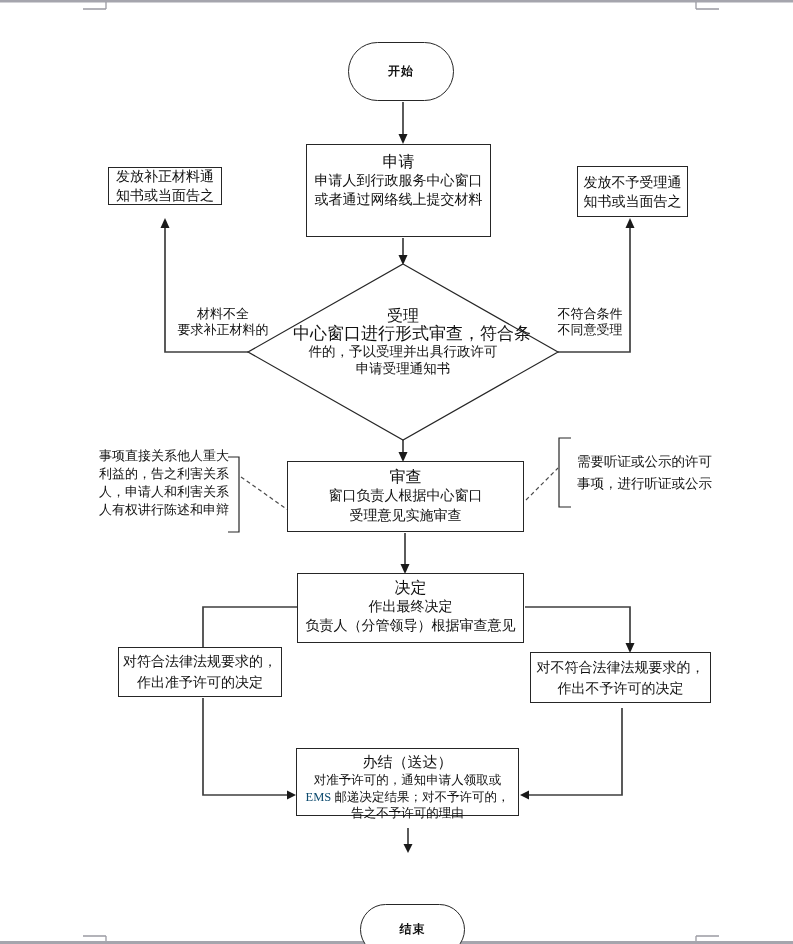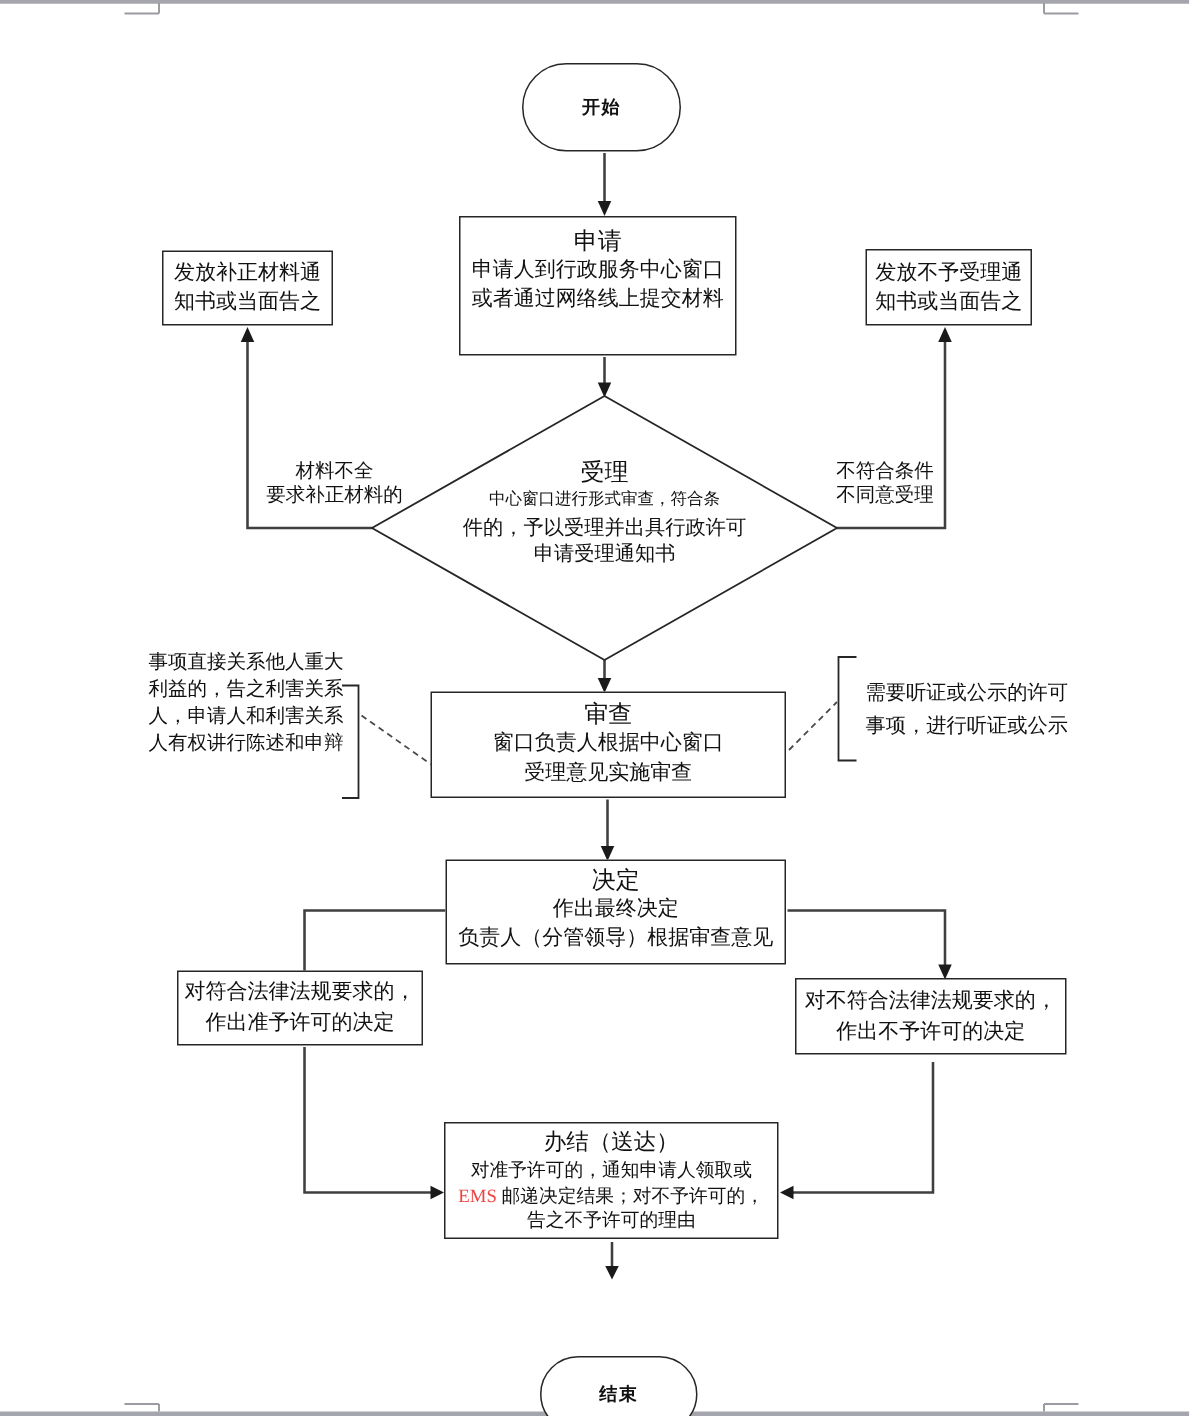--- a/index.html
+++ b/index.html
@@ -15,21 +15,21 @@
     border:1.2px solid #262626;text-align:center;
   }
   .stadium{border-radius:32px;display:flex;align-items:center;justify-content:center;}
   .node-title{font-weight:normal;font-size:16px;line-height:19px;}
   .node-line{font-size:14px;line-height:19px;white-space:nowrap;}
   .small-line{font-size:12.5px;line-height:16.5px;white-space:nowrap;}
   .flex-center{display:flex;flex-direction:column;align-items:center;justify-content:center;}
   .floating-text{position:absolute;text-align:center;background:transparent;}
   .ann-text{position:absolute;font-size:13px;text-align:left;background:transparent;}
   .big-label{font-weight:bold;font-size:12px;letter-spacing:1px;}
-  .ems{color:#ef4444;}
+  .ems{color:#0c4a6e;}
 </style>
 </head>
 <body>
 
 <div class="canvas">
 
   <svg class="layer" width="793" height="944" viewBox="0 0 793 944">
 
     <rect x="0" y="0" width="793" height="2.5" fill="#a5a5ad"></rect>
     <rect x="0" y="941" width="793" height="3" fill="#a5a5ad"></rect>
@@ -78,54 +78,54 @@
   <div class="node stadium" style="left:348px;top:42px;width:106px;height:59px;">
     <span class="big-label">开始</span>
   </div>
 
   <div class="node" style="left:306px;top:144px;width:185px;height:93px;padding-top:7px;">
     <div class="node-title">申请</div>
     <div class="node-line">申请人到行政服务中心窗口</div>
     <div class="node-line">或者通过网络线上提交材料</div>
   </div>
 
-  <div class="node flex-center" style="left:108px;top:167px;width:114px;height:50px;">
+  <div class="node flex-center" style="left:108px;top:167px;width:114px;height:38px;">
     <div class="node-line">发放补正材料通</div>
     <div class="node-line">知书或当面告之</div>
   </div>
 
   <div class="node flex-center" style="left:577px;top:166px;width:111px;height:51px;">
     <div class="node-line">发放不予受理通</div>
     <div class="node-line">知书或当面告之</div>
   </div>
 
   <div class="floating-text" style="left:293px;top:306px;width:220px;">
     <div class="node-title" style="font-size:16px;">受理</div>
-    <div style="font-size:11px;line-height:17.5px;white-space:nowrap;">中心窗口进行形式审查，符合条</div>
+    <div style="font-size:17px;line-height:17.5px;white-space:nowrap;">中心窗口进行形式审查，符合条</div>
     <div style="font-size:13.5px;line-height:17.5px;white-space:nowrap;">件的，予以受理并出具行政许可</div>
     <div style="font-size:13.5px;line-height:17.5px;white-space:nowrap;">申请受理通知书</div>
   </div>
 
   <div class="floating-text" style="left:163px;top:306px;width:120px;font-size:13px;line-height:15.5px;">
     <div>材料不全</div>
     <div>要求补正材料的</div>
   </div>
 
   <div class="floating-text" style="left:552px;top:306px;width:76px;font-size:13px;line-height:15.5px;">
     <div>不符合条件</div>
     <div>不同意受理</div>
   </div>
 
   <div class="node" style="left:287px;top:461px;width:237px;height:71px;padding-top:5px;">
     <div class="node-title">审查</div>
     <div class="node-line" style="line-height:20px;">窗口负责人根据中心窗口</div>
     <div class="node-line" style="line-height:20px;">受理意见实施审查</div>
   </div>
 
-  <div class="ann-text" style="left:99px;top:432px;width:134px;line-height:18px;">
+  <div class="ann-text" style="left:99px;top:447px;width:134px;line-height:18px;">
     <div>事项直接关系他人重大</div>
     <div>利益的，告之利害关系</div>
     <div>人，申请人和利害关系</div>
     <div>人有权讲行陈述和申辩</div>
   </div>
 
   <div class="ann-text" style="left:577px;top:451px;width:148px;font-size:13.5px;line-height:22px;">
     <div>需要听证或公示的许可</div>
     <div>事项，进行听证或公示</div>
   </div>
@@ -139,21 +139,21 @@
   <div class="node flex-center" style="left:118px;top:647px;width:164px;height:50px;">
     <div class="node-line" style="line-height:21px;">对符合法律法规要求的，</div>
     <div class="node-line" style="line-height:21px;">作出准予许可的决定</div>
   </div>
 
   <div class="node flex-center" style="left:530px;top:652px;width:181px;height:51px;">
     <div class="node-line" style="line-height:21px;">对不符合法律法规要求的，</div>
     <div class="node-line" style="line-height:21px;">作出不予许可的决定</div>
   </div>
 
-  <div class="node" style="left:296px;top:748px;width:223px;height:78px;padding-top:4px;">
+  <div class="node" style="left:296px;top:748px;width:223px;height:68px;padding-top:4px;">
     <div class="node-title" style="font-size:15px;">办结（送达）</div>
     <div class="small-line">对准予许可的，通知申请人领取或</div>
     <div class="small-line"><span class="ems">EMS</span><span> 邮递决定结果；对不予许可的，</span></div>
     <div class="small-line">告之不予许可的理由</div>
   </div>
 
   <div class="node stadium" style="left:360px;top:904px;width:105px;height:51px;">
     <span class="big-label">结束</span>
   </div>
 

